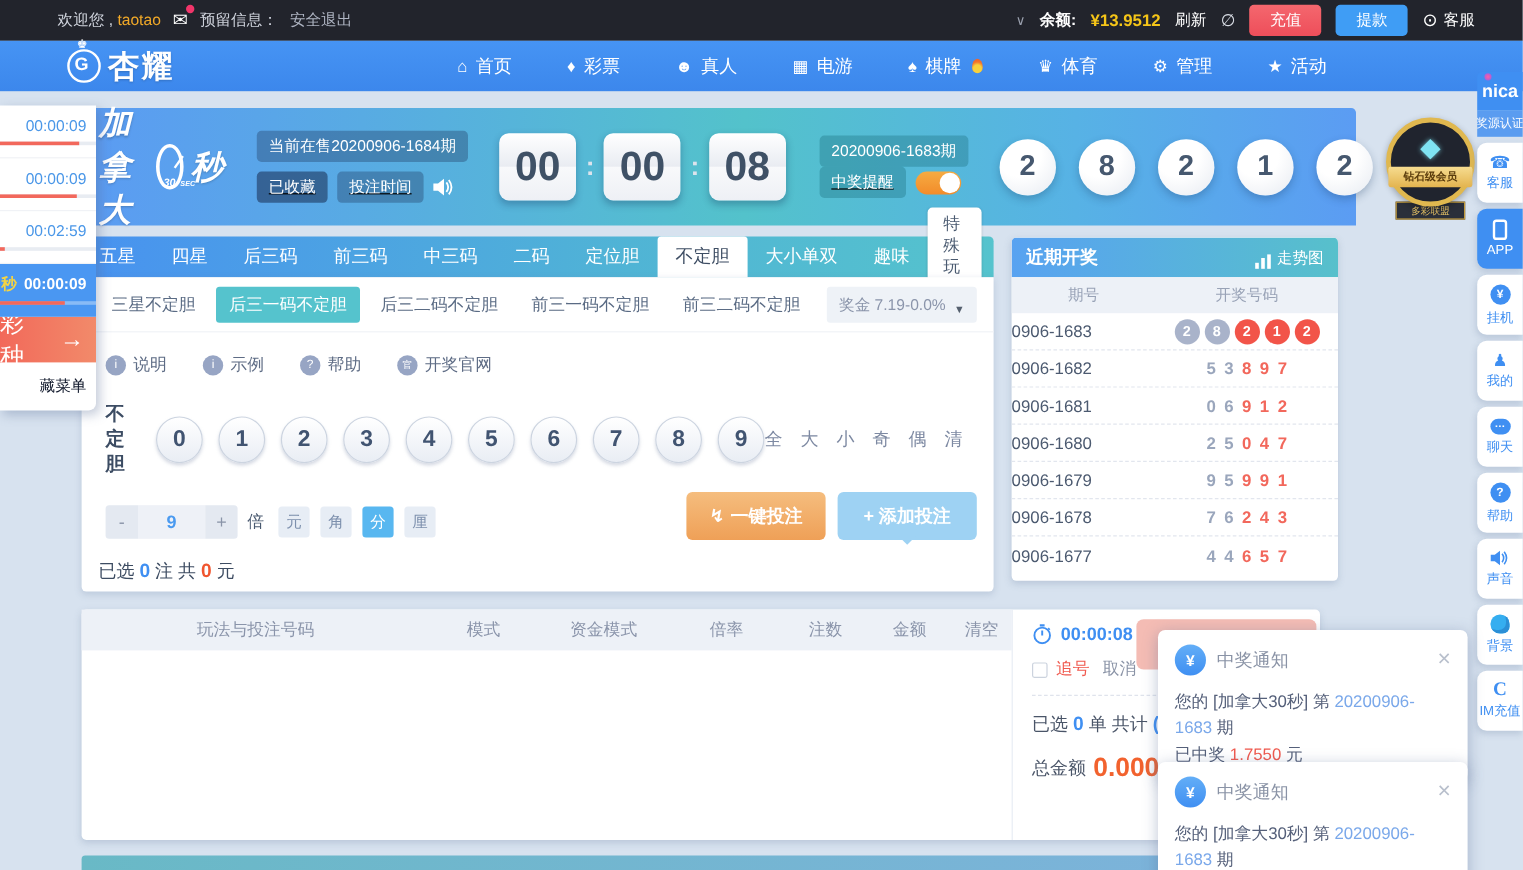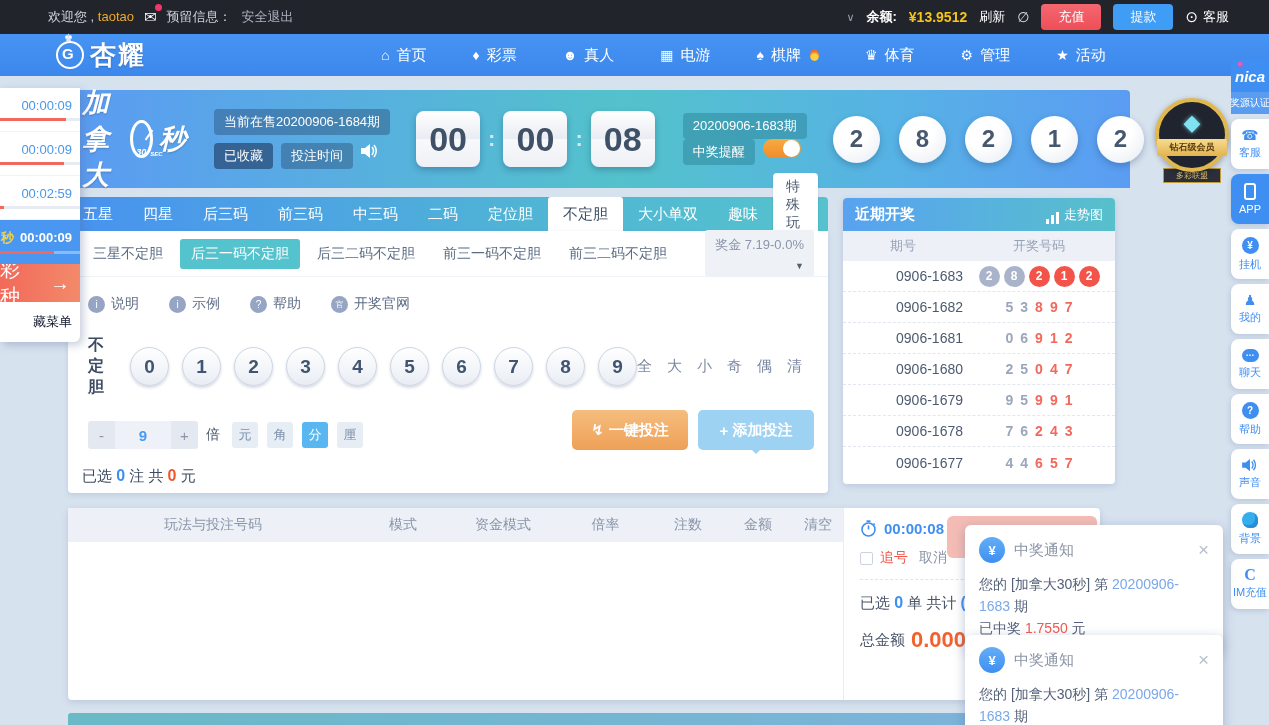--- a/index.html
+++ b/index.html
@@ -48,21 +48,21 @@
       display:flex; align-items:center; }
   .game-logo { display:flex; align-items:center; gap:4px; color:#fff; margin-left:14px; font-style:italic; font-weight:bold; }
   .game-logo .nm { font-size:27px; text-shadow:0 1px 2px rgba(0,0,0,.2); }
   .clock { width:38px; height:38px; border:3px solid #fff; border-radius:50%; position:relative; margin:0 2px; }
   .clock::before { content:""; position:absolute; left:15px; top:6px; width:2px; height:12px; background:#fff; transform:rotate(35deg); }
   .clock .c30 { position:absolute; left:3px; bottom:-2px; font-size:9px; font-style:italic; }
   .clock .csec { position:absolute; left:17px; bottom:-2px; font-size:6px; font-style:italic; }
   .sell-box { display:flex; flex-direction:column; gap:8px; margin-left:28px; }
   .badge { color:#fff; font-size:13px; padding:4px 10px; border-radius:4px; background:rgba(35,62,102,.38); white-space:nowrap; }
   .badge.dark { background:rgba(23,44,80,.55); }
-  .sell-row { display:flex; align-items:flex-start; gap:8px; }
+  .sell-row { display:flex; align-items:center; gap:8px;text-decoration:underline; }
   .speaker-svg { width:18px; height:16px; }
   .countdown { display:flex; align-items:center; gap:8px; margin-left:26px; }
   .flip { width:64px; height:56px; border-radius:8px; background:linear-gradient(180deg,#ffffff 0%,#e9ecf2 49%,#f8f9fb 51%,#eef0f5 100%);
           box-shadow:0 3px 6px rgba(20,50,90,.3); display:flex; align-items:center; justify-content:center;
           color:#3f5166; font-size:34px; font-weight:bold; }
   .colon { color:#dce3ec; font-size:22px; font-weight:bold; }
   .issue-box { display:flex; flex-direction:column; gap:0; margin-left:28px; }
   .badge.teal { background:rgba(26,110,122,.35); }
   .toggle { width:38px; height:19px; border-radius:10px; background:linear-gradient(180deg,#f6ab42,#f28c2a); position:relative; cursor:pointer; }
   .toggle::after { content:""; position:absolute; right:1px; top:1px; width:17px; height:17px; border-radius:50%; background:#fff; }
@@ -79,21 +79,21 @@
   .special-btn { margin-left:auto; margin-right:10px; background:#fff; color:#4a5a70; font-size:14px;
                  padding:5px 13px; border-radius:4px; cursor:pointer; box-shadow:0 1px 2px rgba(0,0,0,.15); }
 
   
   .bet-card { position:absolute; left:68px; top:231px; width:760px; height:262px; background:#fff;
               border-radius:0 0 4px 4px; box-shadow:0 2px 5px rgba(120,140,170,.25); }
   .subrow { display:flex; align-items:center; height:46px; padding:0 14px; border-bottom:1px solid #f0f3f7; }
   .subtab { color:#5a6b84; font-size:14px; padding:6px 11px; margin-right:6px; cursor:pointer; white-space:nowrap; }
   .subtab.active { background:#55c3cd; color:#fff; border-radius:3px; }
   .bonus-select { margin-left:auto; background:#eef2f7; border-radius:3px; padding:6px 10px; color:#8b95ab;
-                  font-size:13px; display:flex; align-items:flex-end; gap:7px; cursor:pointer;flex-direction:column; }
+                  font-size:13px; display:flex; align-items:flex-end; gap:7px; cursor:pointer; }
   .bonus-select .tri { color:#55606e; font-size:9px; }
   .info-row { display:flex; align-items:center; gap:30px; padding:18px 0 0 20px; }
   .info-link { display:flex; align-items:center; gap:6px; color:#5e6c85; font-size:14px; cursor:pointer; }
   .cir-ic { width:17px; height:17px; border-radius:50%; background:#97a5c4; color:#fff; font-size:10px;
             display:flex; align-items:center; justify-content:center; font-style:normal; }
   .pick-row { display:flex; align-items:center; padding:22px 0 0 20px; }
   .pick-label { color:#3c4c63; font-size:16px; font-weight:bold; margin-right:16px; }
   .balls { display:flex; gap:13px; }
   .ball { width:39px; height:39px; border-radius:50%; background:linear-gradient(180deg,#ffffff,#e9edf4);
           border:1px solid #ccd4e0; box-shadow:0 2px 3px rgba(150,160,185,.4); color:#415471; font-size:19px;
@@ -131,21 +131,21 @@
   .recent-title { font-size:15px; font-weight:bold; }
   .trend-link { margin-left:auto; display:flex; align-items:end; gap:5px; font-size:13px; cursor:pointer; }
   .bars-ic { display:flex; align-items:flex-end; gap:2px; height:12px; }
   .bars-ic i { width:3px; background:#fff; display:block; }
   .bars-ic i:nth-child(1){height:5px;} .bars-ic i:nth-child(2){height:9px;} .bars-ic i:nth-child(3){height:12px;}
   .recent-subheader { height:30px; background:#edf1f7; display:flex; align-items:center; color:#98a2b6; font-size:13px; }
   .recent-subheader .c1 { width:120px; text-align:center; }
   .recent-subheader .c2 { flex:1; text-align:center; }
   .recent-row { height:31px; display:flex; align-items:center; border-bottom:1px dashed #e2e6ee; }
   .recent-row:last-child { border-bottom:none; }
-  .r-issue { width:120px; text-align:right; color:#4c5a70; font-size:14px; }
+  .r-issue { width:120px; text-align:left; color:#4c5a70; font-size:14px; }
   .r-nums { flex:1; display:flex; justify-content:center; gap:7px; }
   .r-nums span { font-size:14px; font-weight:bold; }
   .r-nums span:nth-child(-n+2) { color:#9aa6bc; }
   .r-nums span:nth-child(n+3) { color:#f2685c; }
   .r-balls { flex:1; display:flex; justify-content:center; gap:4px; }
   .s-ball { width:21px; height:21px; border-radius:50%; color:#fff; font-size:12px; font-weight:bold;
             display:flex; align-items:center; justify-content:center; }
   .s-ball:nth-child(-n+2) { background:#a9b3ca; }
   .s-ball:nth-child(n+3) { background:#f25449; }
 
@@ -197,21 +197,21 @@
                    border:4px solid #e0b84f; position:relative; box-shadow:0 2px 6px rgba(0,0,0,.3); }
   .dbadge-gem { position:absolute; left:0; right:0; top:8px; text-align:center; color:#7fe3f2; font-size:22px;
                 text-shadow:0 0 4px rgba(127,227,242,.8); }
   .dbadge-line1 { position:absolute; left:-2px; right:-2px; bottom:12px; background:linear-gradient(180deg,#f6dc90,#e3b44f);
                   color:#5a3c0c; font-size:9px; font-weight:bold; text-align:center; padding:2px 0; border-radius:2px; }
   .dbadge-line2 { margin:-4px auto 0; width:58px; background:#2a2f3a; border:1px solid #c09a3e; color:#e8c467;
                   font-size:8px; text-align:center; padding:1px 0; }
 
   
   .sidebar { position:absolute; right:0; top:60px; width:38px; z-index:20; }
-  .side-brand { height:32px; background:#3f8ff2; border-radius:4px 0 0 0; color:#fff; font-weight:bold; font-style:italic;
+  .side-brand { height:32px; background:#3f8ff2; border-radius:4px 0 0 0; color:#fff; font-weight:bold; 
                 font-size:15px; display:flex; align-items:center; justify-content:center; position:relative; }
   .side-brand .spark { position:absolute; left:6px; top:1px; width:6px; height:6px; border-radius:50%;
                        background:radial-gradient(circle,#ff5fa0,#8a5ff2); }
   .side-cert { height:22px; background:#5a9cf0; color:#fff; font-size:10px; display:flex; align-items:center;
                justify-content:center; white-space:nowrap; overflow:hidden; }
   .side-item { height:50px; margin-top:5px; background:#fff; border-radius:8px 0 0 8px; box-shadow:-1px 2px 5px rgba(120,140,170,.3);
                display:flex; flex-direction:column; align-items:center; justify-content:center; gap:3px; cursor:pointer;
                color:#3f8ff2; font-size:11px; overflow:hidden; white-space:nowrap; }
   .side-item.active { background:#3f8ff2; color:#fff; }
   .si-glyph { font-size:14px; line-height:14px; font-style:normal; }

